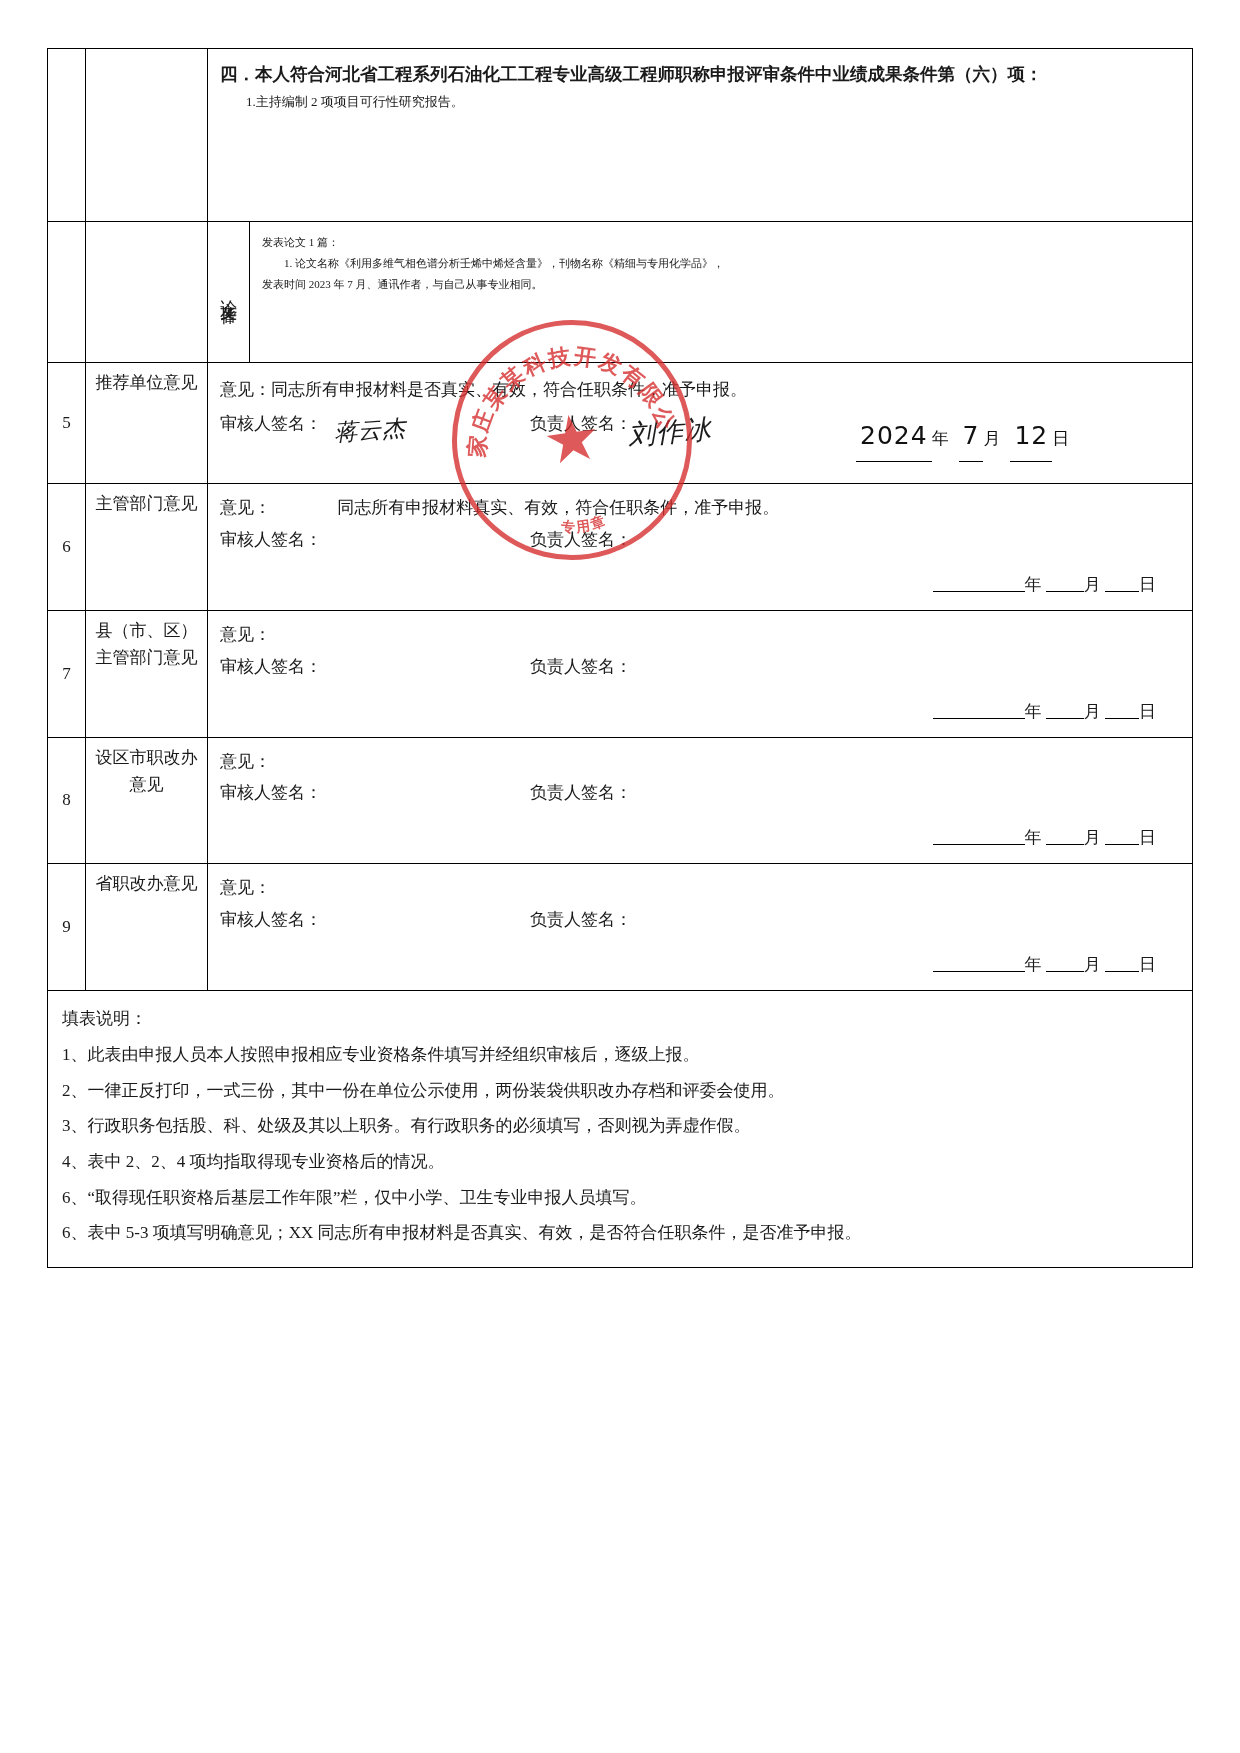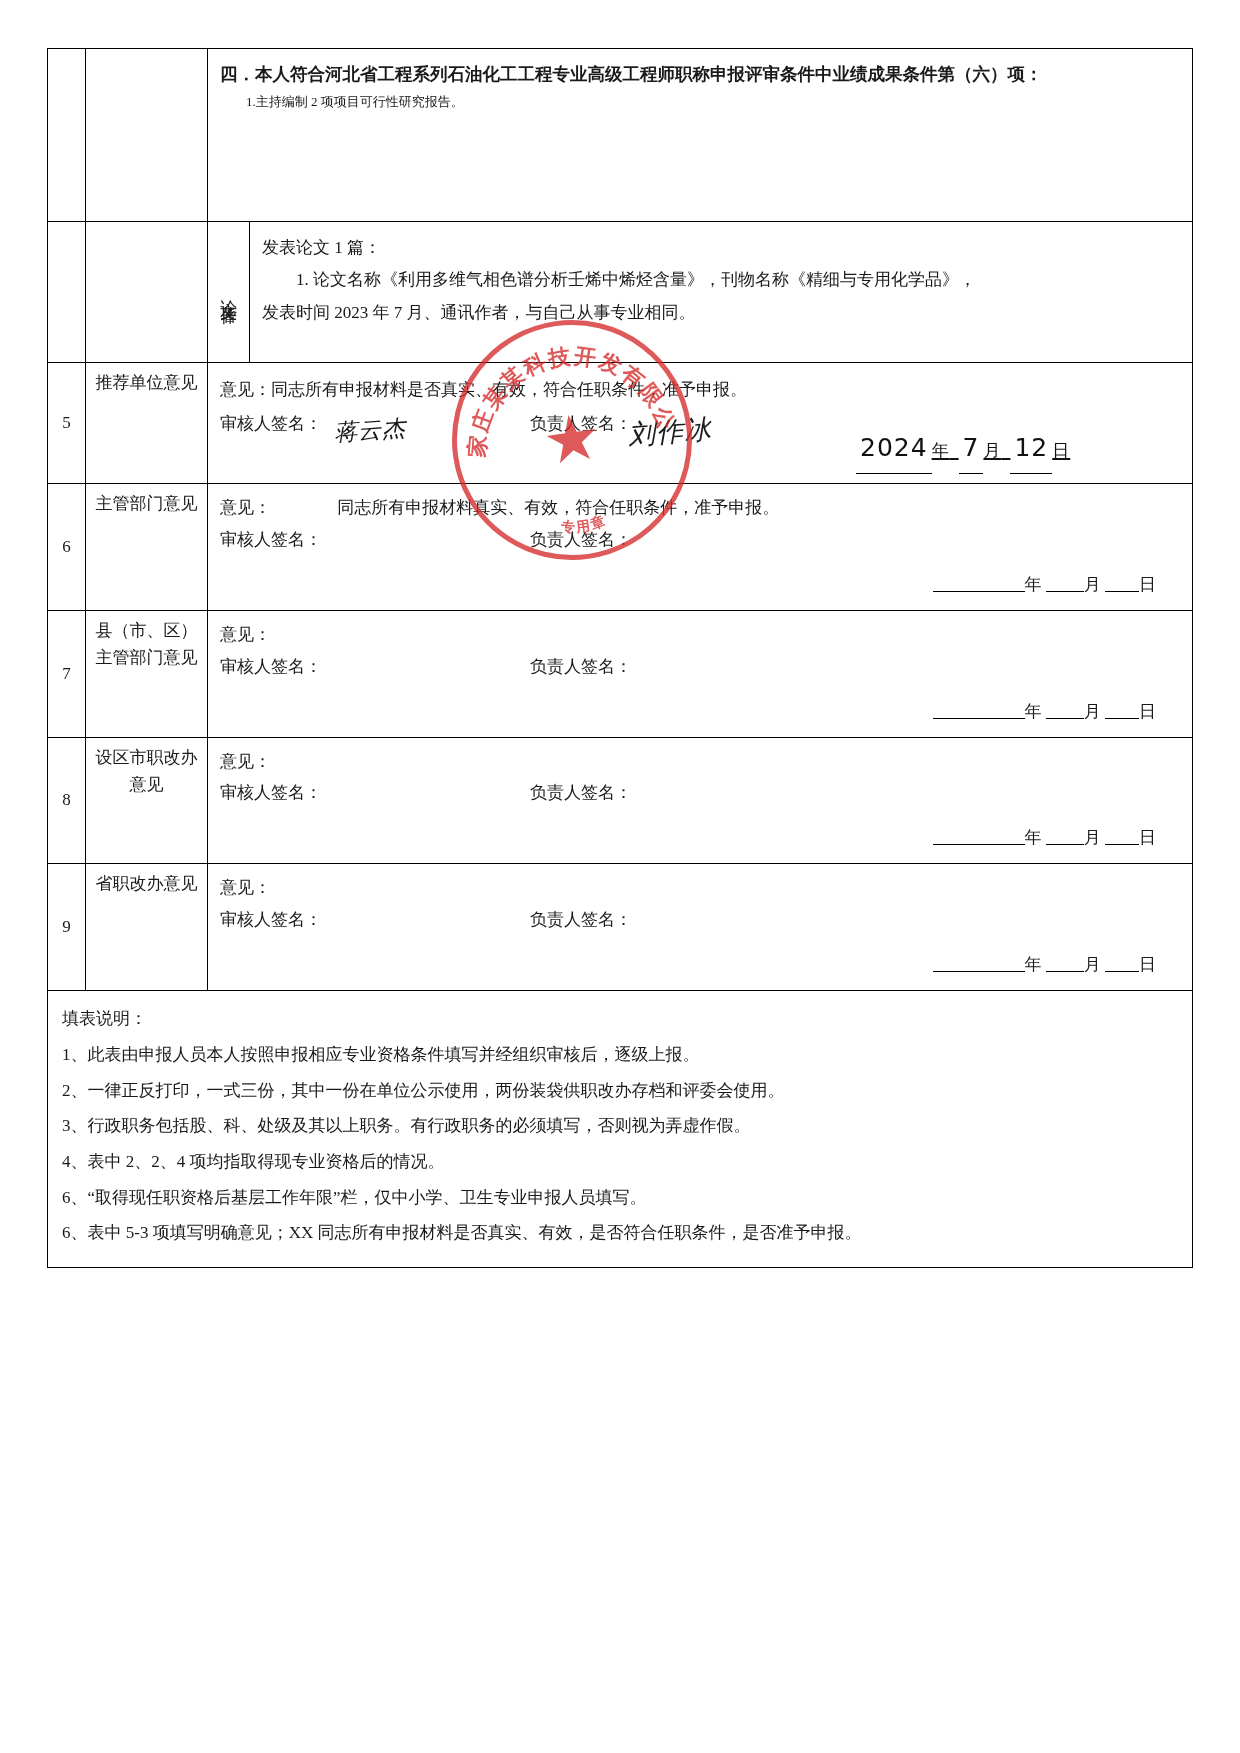--- a/index.html
+++ b/index.html
@@ -75,21 +75,21 @@
     font-size: 17.5px;
     font-weight: bold;
     line-height: 1.75;
   }
   .sec1-item {
     font-size: 13px;
     line-height: 1.9;
     text-indent: 2em;
   }
   .paper-line {
-    font-size: 17px;
+    font-size: 11px;
     line-height: 1.9;
   }
   .paper-indent { text-indent: 2em; }
   .opinion-row {
     font-size: 17px;
     line-height: 2.0;
     position: relative;
   }
   .sign-line {
     display: flex;
@@ -255,21 +255,21 @@
           <div class="cell-pad opinion-row" style="min-height:100px; position:relative;">
             <div>
               <span>意见：</span><span>同志所有申报材料是否真实、有效，符合任职条件，准予申报。</span>
             </div>
             <div class="sign-line">
               <span class="sig-left">审核人签名：</span>
               <span>负责人签名：</span>
             </div>
             <span class="hand-sig" style="left:126px; top:44px; font-size:23px;">蒋云杰</span>
             <span class="hand-sig" style="left:420px; top:42px; font-size:27px;">刘作冰</span>
-            <span class="hand-date" style="left:648px; top:60px;text-decoration:underline;">
+            <span class="hand-date" style="left:648px; top:48px;">
               <span class="date-u">2024</span><span style="font-size:17px;">年</span>
               <span class="date-u">7</span><span style="font-size:17px;">月</span>
               <span class="date-u">12</span><span style="font-size:17px;">日</span>
             </span>
           </div>
         </td>
       </tr>
 
       <tr>
         <td class="center-mid vmid">6</td>

